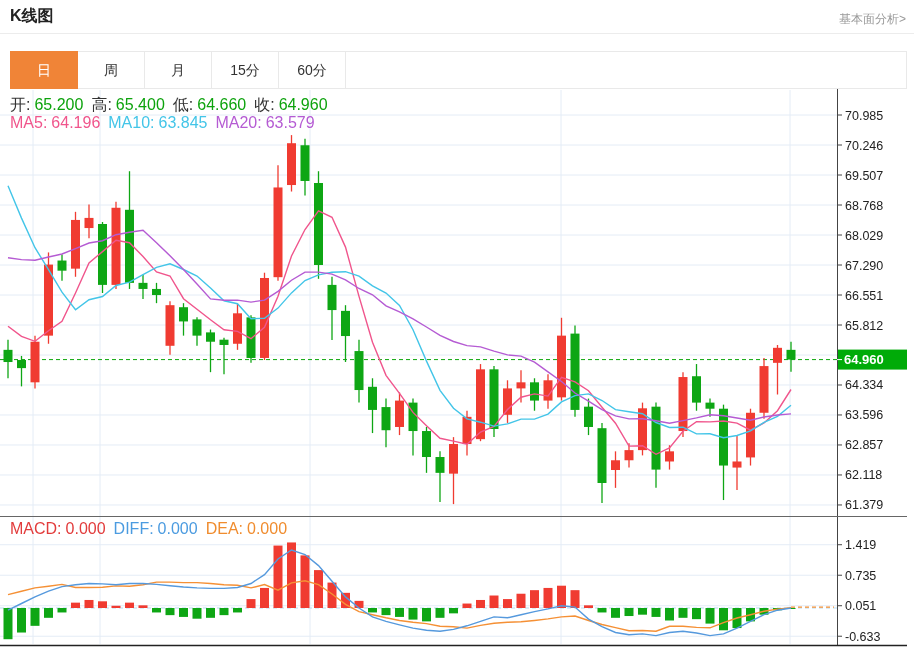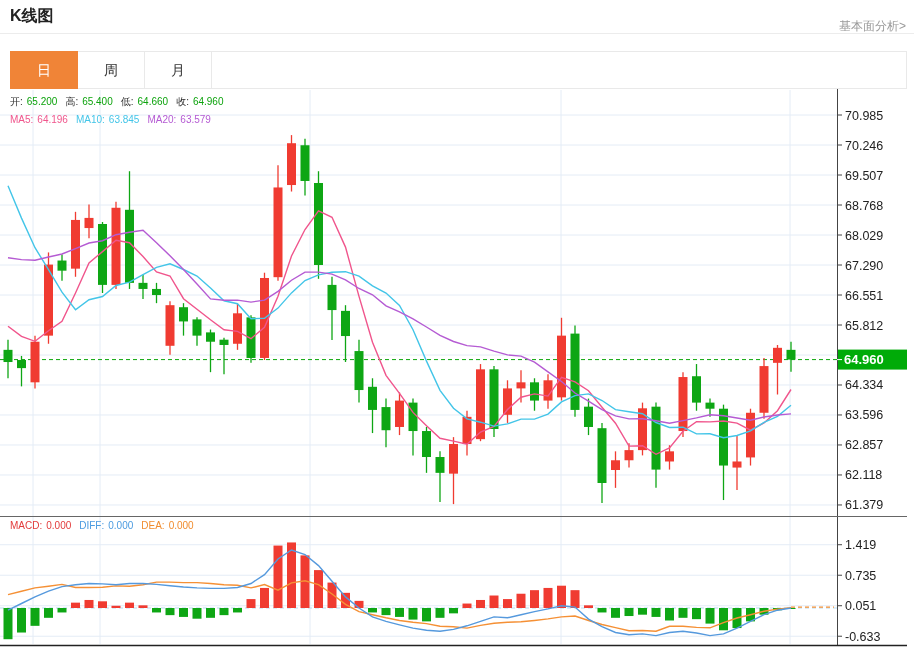--- a/index.html
+++ b/index.html
@@ -1,50 +1,52 @@
 <!DOCTYPE html>
 <html><head>
 <meta charset="utf-8">
 <style>
   html,body{margin:0;padding:0;background:#fff;}
   body{width:914px;height:648px;overflow:hidden;
        font-family:"Liberation Sans","DejaVu Sans",sans-serif;}
   #page{position:relative;width:914px;height:648px;background:#fff;}
 
   .page-title{position:absolute;left:10px;top:6px;font-size:16px;font-weight:bold;color:#222;}
-  .analysis-link{position:absolute;right:8px;top:18px;font-size:12px;color:#999;cursor:pointer;text-decoration:none;}
+  .analysis-link{position:absolute;right:8px;top:11px;font-size:12px;color:#999;cursor:pointer;text-decoration:none;}
   .title-divider{position:absolute;left:0;top:33px;width:914px;height:1px;background:#ececec;}
 
   .tab-bar{position:absolute;left:10px;top:51px;right:7px;height:36px;
            border:1px solid #e9e9e9;display:flex;background:#fff;}
   .tab{width:67px;height:36px;line-height:36px;text-align:center;font-size:14px;color:#333;
        border-right:1px solid #e9e9e9;cursor:pointer;flex:none;box-sizing:border-box;}
   .tab.active{background:#f08437;color:#fff;width:68px;height:38px;line-height:38px;
               margin:-1px 0 -1px -1px;border-right:none;}
   .tab-fill{flex:1;border-right:none;}
 
   #chart-svg{position:absolute;left:0;top:0;}
 
-  .legend-row{position:absolute;left:10px;font-size:10px;white-space:nowrap;z-index:5;}
+  .legend-row{position:absolute;left:10px;font-size:16px;white-space:nowrap;z-index:5;}
   .legend-row span{margin-right:4px;}
   .legend-item{margin-right:14px;display:inline-block;}
 </style>
 </head>
 <body>
 
 <div id="page">
 
   <div class="page-title">K线图</div>
   <a class="analysis-link">基本面分析&gt;</a>
   <div class="title-divider"></div>
 
   <div class="tab-bar" id="tab-bar">
       <div class="tab active">日</div>
       <div class="tab">周</div>
       <div class="tab">月</div>
+      <div class="tab">15分</div>
+      <div class="tab">60分</div>
       <div class="tab tab-fill"></div>
     </div>
 
   <svg id="chart-svg" width="914" height="648">
       <g>
         <line x1="0" y1="115.00235999999975" x2="837" y2="115.00235999999975" stroke="#e4ecf6" stroke-width="1"></line>
         <line x1="0" y1="145.00206499999993" x2="837" y2="145.00206499999993" stroke="#e4ecf6" stroke-width="1"></line>
         <line x1="0" y1="175.00176999999954" x2="837" y2="175.00176999999954" stroke="#e4ecf6" stroke-width="1"></line>
         <line x1="0" y1="205.00147499999972" x2="837" y2="205.00147499999972" stroke="#e4ecf6" stroke-width="1"></line>
         <line x1="0" y1="235.00117999999986" x2="837" y2="235.00117999999986" stroke="#e4ecf6" stroke-width="1"></line>

